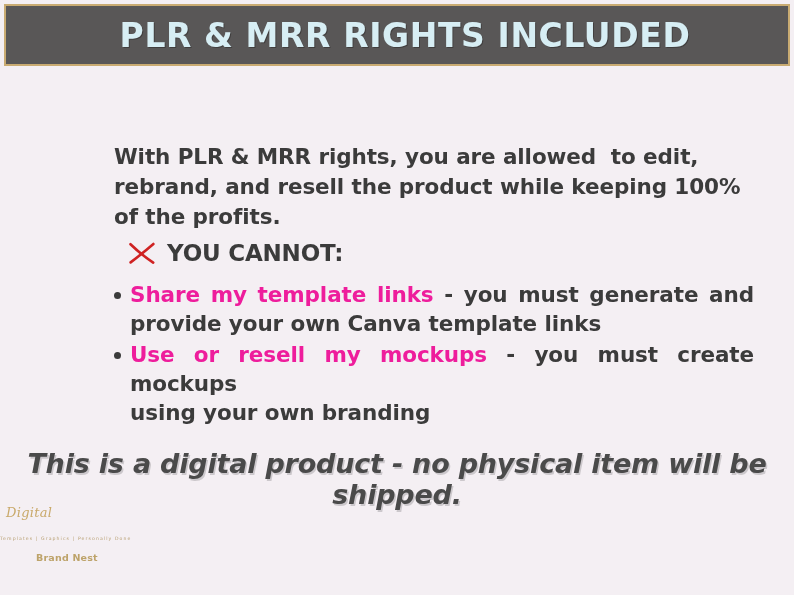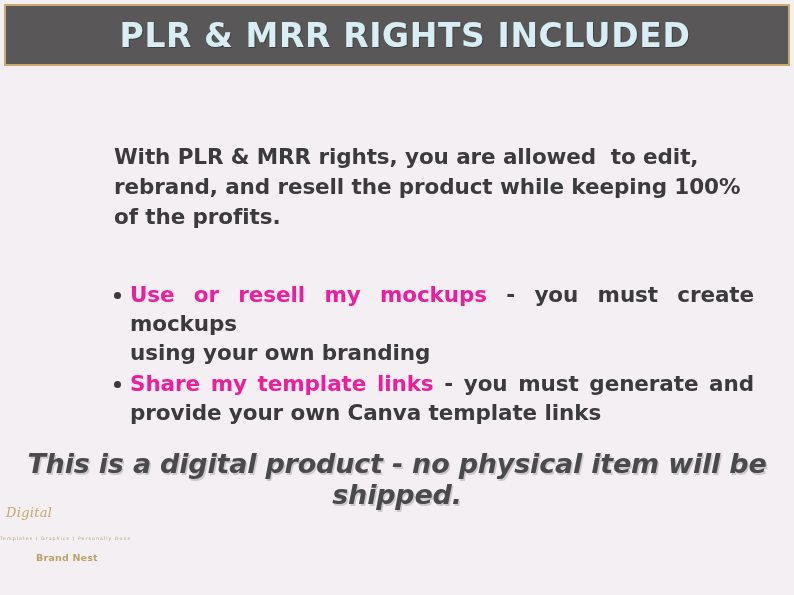--- a/index.html
+++ b/index.html
@@ -193,43 +193,50 @@
 <body>
 
 <div class="header-bar">
   <div class="header-title">PLR &amp; MRR RIGHTS INCLUDED</div>
 </div>
 
 <div class="content">
 
   <div class="intro">With PLR &amp; MRR rights, you are allowed  to edit, rebrand, and resell the product while keeping 100% of the profits.</div>
 
+  <div class="cannot-row">
+    <svg class="x-icon" viewBox="0 0 32 32">
+      <path d="M4.5 7.2 C10 12.5 21 21.5 27.2 25.6" stroke="#cf2222" stroke-width="2.6" stroke-linecap="round" fill="none"></path>
+      <path d="M27.4 7.0 C21.6 12.0 10.4 21.0 4.6 25.4" stroke="#cf2222" stroke-width="2.6" stroke-linecap="round" fill="none"></path>
+    </svg>
+    <span class="cannot-label">YOU CANNOT:</span>
+  </div>
 
   <div class="bullets">
+
+    <div class="bullet-item">
+      <span class="bullet-dot"></span>
+      <span class="bullet-text">
+        <span class="justify-line">
+          <span class="hl">Share my template links</span><span> - </span><span>you  must  generate  and</span>
+        </span>
+        <span class="line2">provide your own Canva template links</span>
+      </span>
+    </div>
 
     <div class="bullet-item">
       <span class="bullet-dot"></span>
       <span class="bullet-text">
         <span class="justify-line">
           <span class="hl">Use or resell my mockups</span><span> - </span><span>you  must  create  mockups</span>
         </span>
         <span class="line2">using your own branding</span>
       </span>
     </div>
 
-    <div class="bullet-item">
-      <span class="bullet-dot"></span>
-      <span class="bullet-text">
-        <span class="justify-line">
-          <span class="hl">Share my template links</span><span> - </span><span>you  must  generate  and</span>
-        </span>
-        <span class="line2">provide your own Canva template links</span>
-      </span>
-    </div>
-
   </div>
 
   <div class="footer-note">This is a digital product - no physical item will be shipped.</div>
 
   <div class="logo">
     <span class="logo-main">
       <span class="logo-script">Digital</span>
       <span class="logo-word">Brand Nest</span>
     </span>
     <div class="logo-tagline">Templates | Graphics | Personally Done</div>

